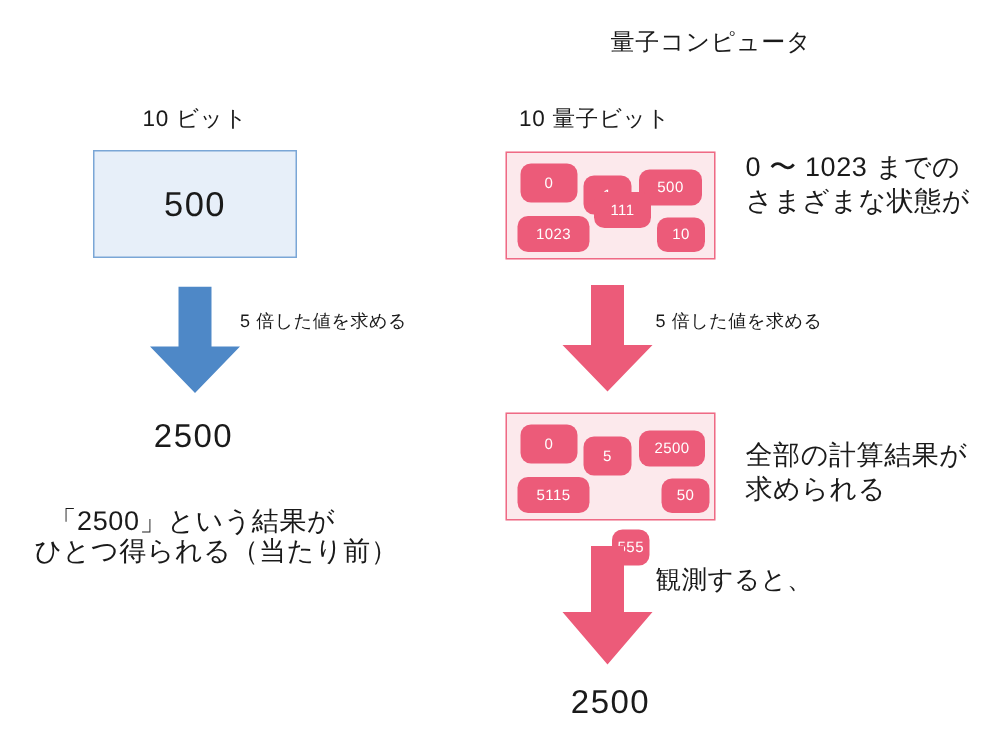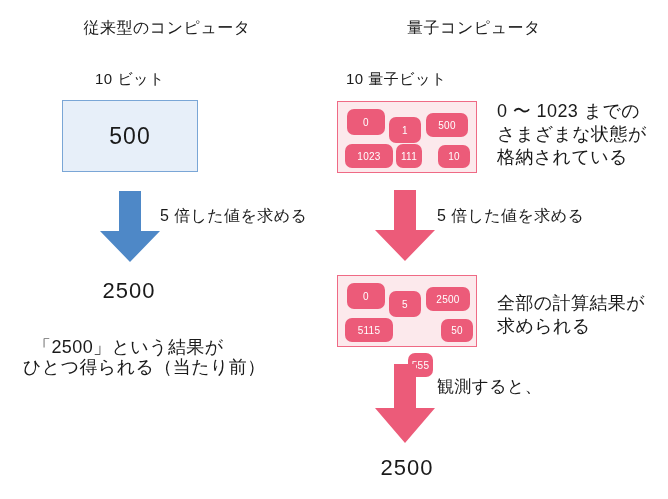--- a/index.html
+++ b/index.html
@@ -47,21 +47,21 @@
     white-space: nowrap;
   }
   .note-small {
     font-size: 17px;
     line-height: 18px;
     color: #1a1a1a;
     letter-spacing: 0.3px;
     white-space: nowrap;
   }
   .arrow-caption {
-    font-size: 16px;
+    font-size: 12px;
     color: #1a1a1a;
     letter-spacing: 0.4px;
     white-space: nowrap;
   }
 
   
   .bit-box {
     box-sizing: border-box;
     border: 1.5px solid #7aa6d6;
     background: #e7eff9;
@@ -96,21 +96,20 @@
 
   
   .arrow { position: absolute; }
   .arrow svg { display: block; }
 </style>
 </head>
 <body>
 
 <div id="canvas">
 
-  <div class="abs col-title" style="left:0px; top:18px; width:334px;">従来型のコンピュータ</div>
 
   <div class="abs sub-label" style="left:0px; top:70px; width:260px; text-align:center;">10 ビット</div>
 
   <div class="abs bit-box" style="left:62px; top:100px; width:136px; height:72px;">
     <span class="bit-box-value">500</span>
   </div>
 
   <div class="arrow" style="left:98px; top:191px;">
     <svg width="64" height="72" viewBox="0 0 64 72" aria-hidden="true">
       <polygon points="21,0 43,0 43,40 62,40 32,71 2,40 21,40" fill="#4e88c7"></polygon>
@@ -126,27 +125,26 @@
 
   <div class="abs col-title" style="left:334px; top:18px; width:280px;">量子コンピュータ</div>
 
   <div class="abs sub-label" style="left:346px; top:70px;">10 量子ビット</div>
 
   <div class="abs qbox" style="left:337px; top:101px; width:140px; height:72px;">
     <div class="pill" style="left:9px; top:7px; width:38px; height:26px;">0</div>
     <div class="pill" style="left:51px; top:15px; width:32px; height:26px;">1</div>
     <div class="pill" style="left:88px; top:11px; width:42px; height:24px;">500</div>
     <div class="pill" style="left:7px; top:42px; width:48px; height:24px;">1023</div>
-    <div class="pill" style="left:58px; top:42px; width:26px; height:24px;">111</div>
+    <div class="pill" style="left:58px; top:26px; width:38px; height:24px;">111</div>
     <div class="pill" style="left:100px; top:43px; width:32px; height:23px;">10</div>
   </div>
 
   <div class="abs note" style="left:497px; top:101px;">0 〜 1023 までの</div>
   <div class="abs note" style="left:497px; top:124px;">さまざまな状態が</div>
-  <div class="abs note" style="left:497px; top:147px;">格納されている</div>
 
   <div class="arrow" style="left:373px; top:190px;">
     <svg width="64" height="72" viewBox="0 0 64 72" aria-hidden="true">
       <polygon points="21,0 43,0 43,40 62,40 32,71 2,40 21,40" fill="#ec5b79"></polygon>
     </svg>
   </div>
 
   <div class="abs arrow-caption" style="left:437px; top:206px;">5 倍した値を求める</div>
 
   <div class="abs qbox" style="left:337px; top:275px; width:140px; height:72px;">

